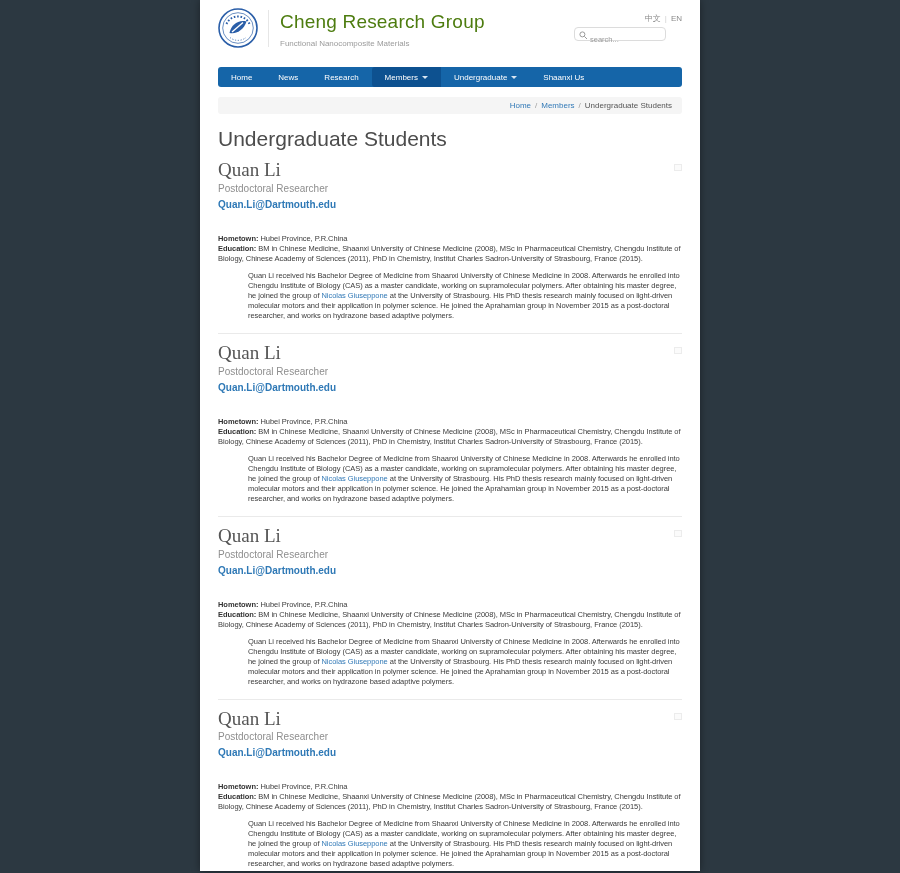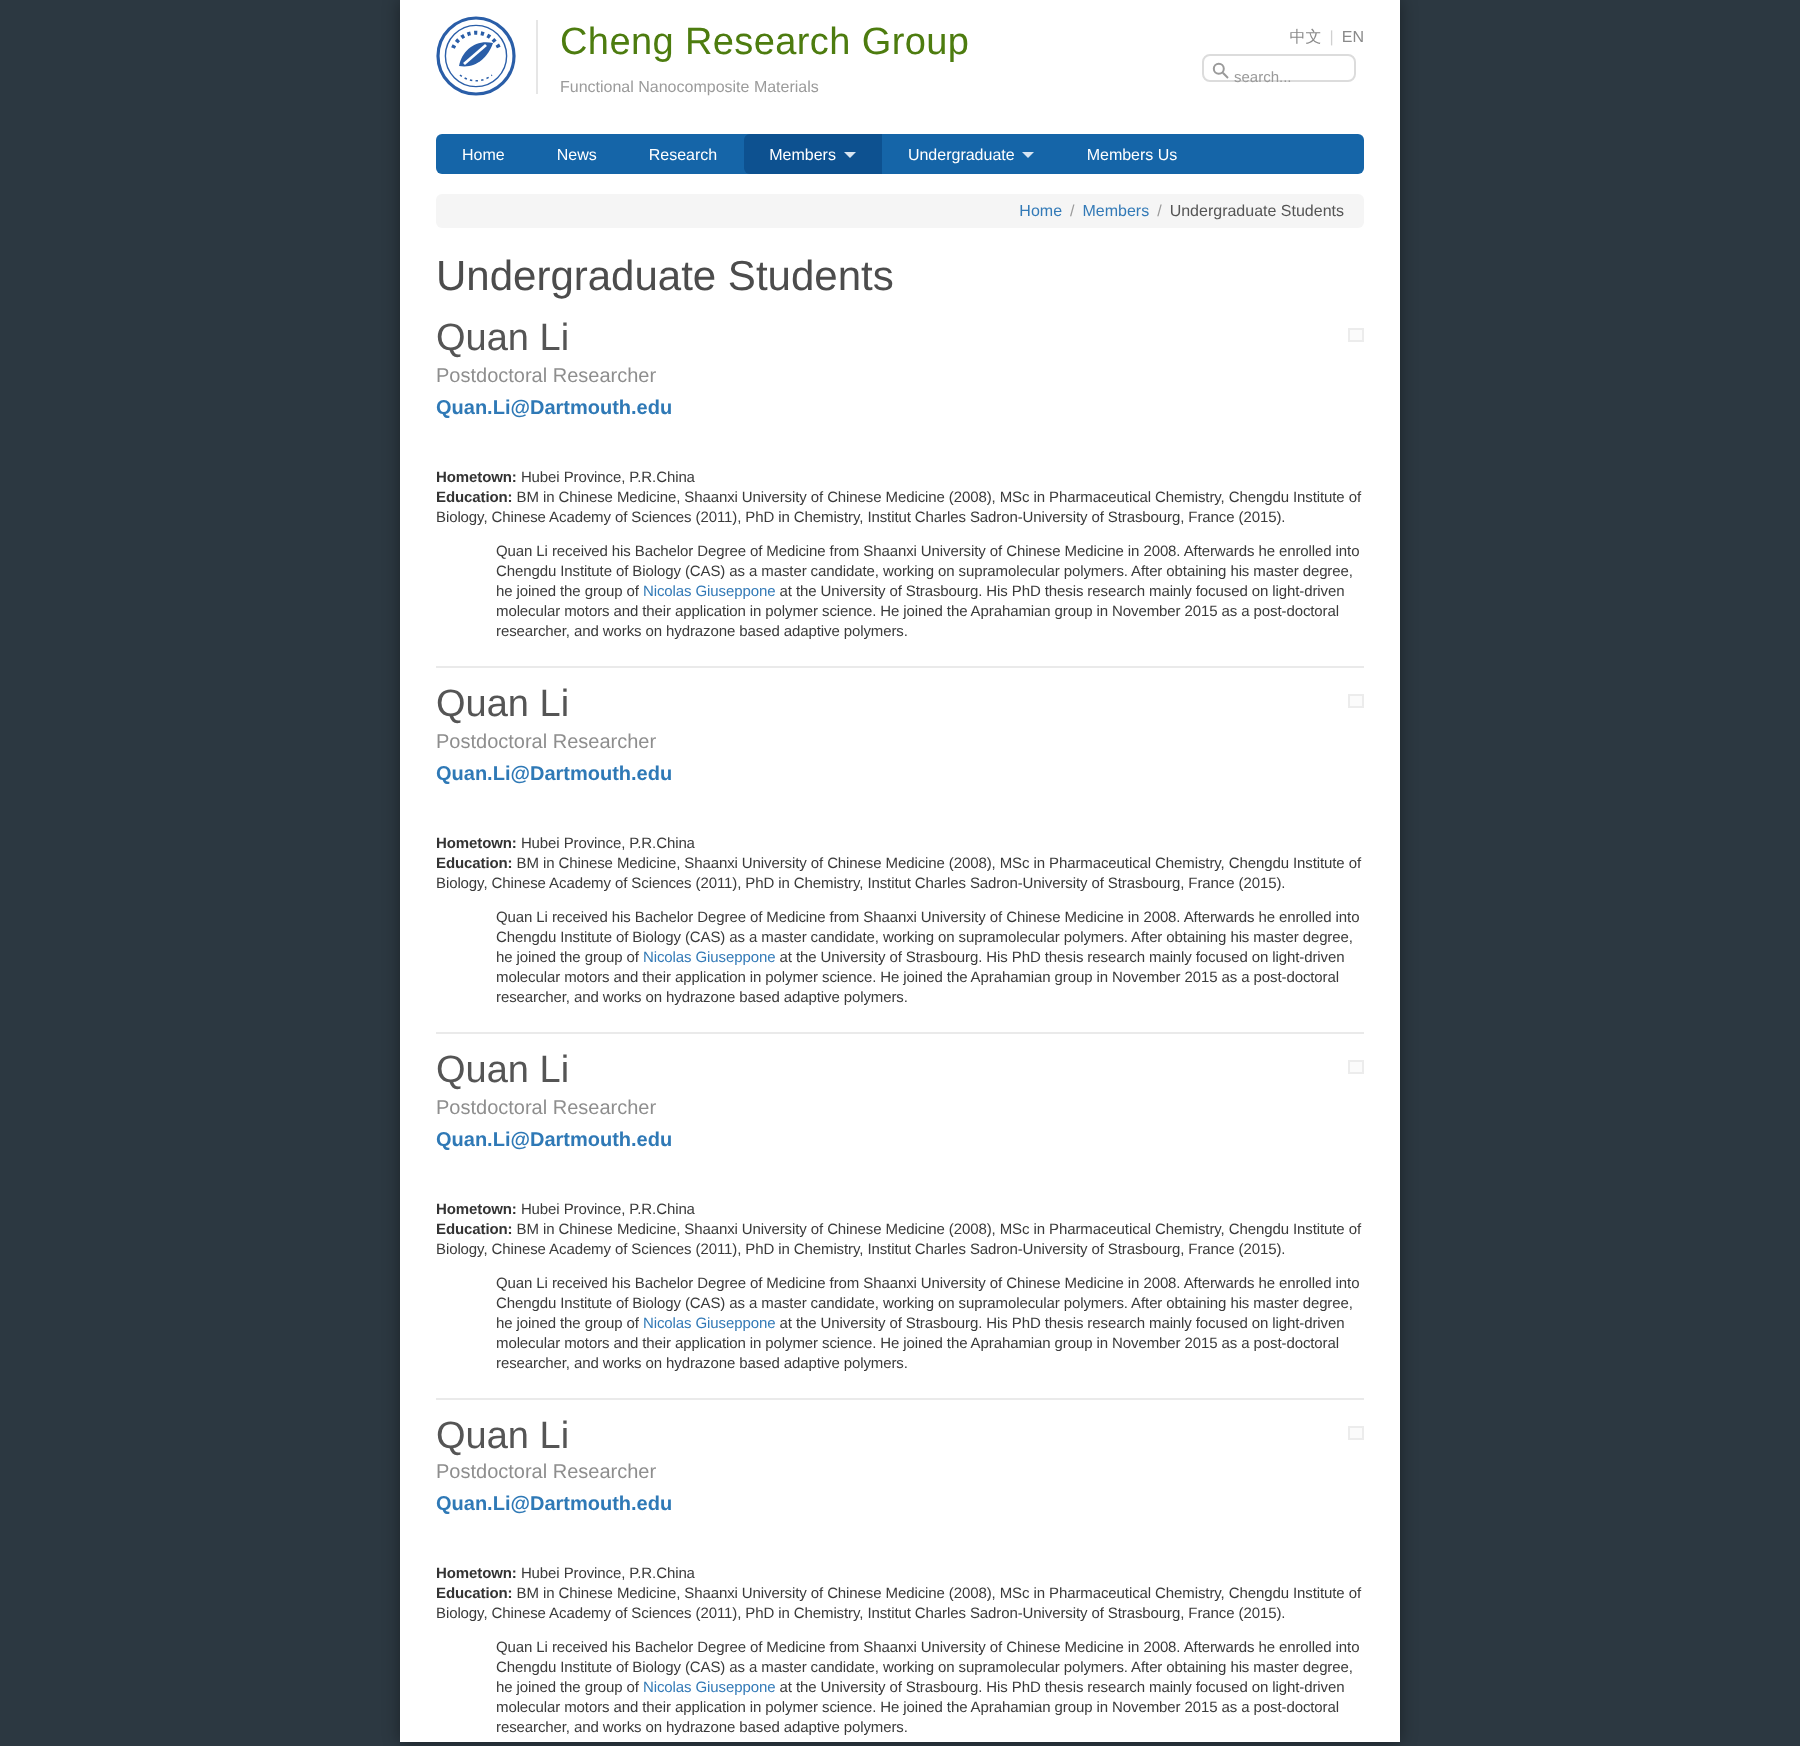--- a/index.html
+++ b/index.html
@@ -32,22 +32,22 @@
     font-size: 19px; font-weight: 400; color: #4d7c0f; letter-spacing: .2px;
   }
   .site-subtitle { font-size: 8px; color: #9b9b9b; margin-top: 6px; }
   .lang-switch {
     position: absolute; right: 18px; top: 13px;
     font-size: 8px; color: #8a8a8a;
   }
   .lang-switch a { color: #8a8a8a; text-decoration: none; cursor: pointer; }
   .lang-switch .lang-sep { color: #d0d0d0; margin: 0 4px; }
   .search-box {
-    position: absolute; right: 22px; top: 27px;
-    width: 77px; height: 14px;
+    position: absolute; right: 34px; top: 27px;
+    width: 92px; height: 14px;
     border: 1px solid #dcdcdc; border-radius: 4px; background: #fff;
   }
   .search-box svg { position: absolute; left: 4px; top: 3px; }
   .search-box input {
     width: 100%; height: 100%; border: none; outline: none; background: transparent;
     font-size: 7.5px; color: #777; padding: 0 4px 0 15px;
     font-family: inherit;
   }
   .search-box input::placeholder { color: #9a9a9a; }
   
@@ -75,21 +75,21 @@
   }
   .breadcrumb a { color: #337ab7; text-decoration: none; cursor: pointer; }
   .breadcrumb .sep { color: #9a9a9a; margin: 0 4px; }
   
   .page-title {
     margin: 13px 18px 0;
     font-size: 21px; font-weight: 300; color: #4c4c4c;
   }
   
   .member { padding: 8px 18px 0; position: relative; }
-  .member-name { font-size: 19px; font-weight: 300; color: #555; line-height: 1.15; }
+  .member-name { font-size: 19px; font-weight: 300; color: #555; line-height: 1.15; font-family: Liberation Serif, serif; }
   .member-role { font-size: 10px; font-weight: 300; color: #8e8e8e; margin-top: 2px; }
   .member-email {
     display: inline-block; margin-top: 5px;
     font-size: 10px; font-weight: 700; color: #2f79b6; text-decoration: none;
   }
   .photo-ph {
     position: absolute; right: 18px; top: 13px;
     width: 8px; height: 7px; background: #fbfbfb; border: 1px solid #ececec;
   }
   .member-info { margin-top: 22px; }
@@ -162,21 +162,21 @@
       </a>
     <a class="nav-item active">
         <span>Members</span>
         <span class="caret"></span>
       </a>
     <a class="nav-item">
         <span>Undergraduate</span>
         <span class="caret"></span>
       </a>
     <a class="nav-item">
-        <span>Members Us</span>
+        <span>Shaanxi Us</span>
       </a>
   </nav>
 
   <div class="breadcrumb">
     <a>Home</a><span class="sep">/</span><a>Members</a><span class="sep">/</span><span>Undergraduate Students</span>
   </div>
 
   <h1 class="page-title">Undergraduate Students</h1>
 
   <div id="members">

